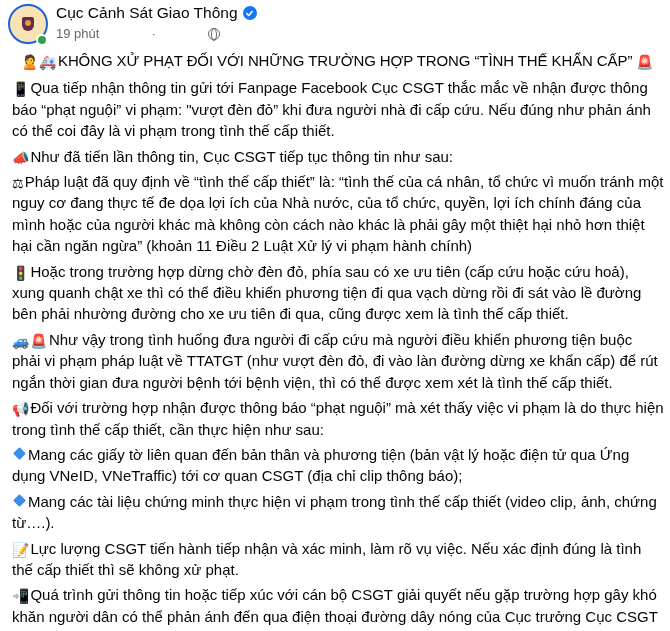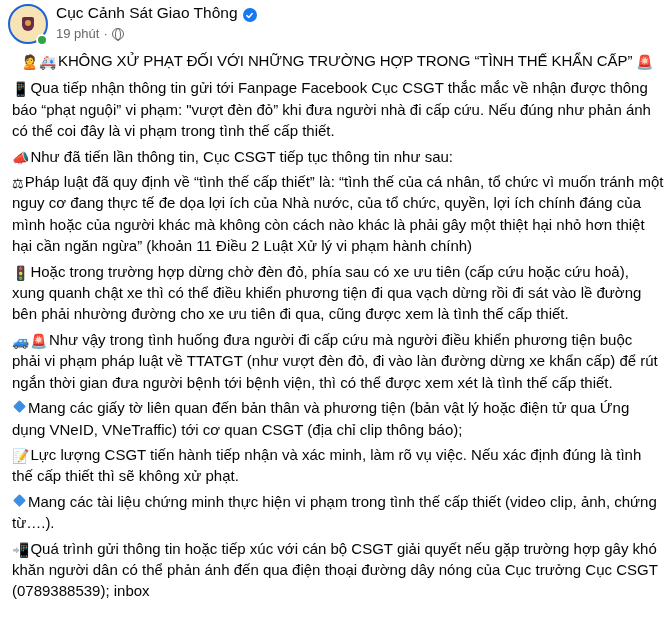--- a/index.html
+++ b/index.html
@@ -17,27 +17,27 @@
       border-radius: 2px 2px 6px 6px; position: relative;
     }
     .avatar-emblem::after {
       content: ""; position: absolute; left: 3px; top: 3px; width: 6px; height: 6px;
       background: #d8a13a; border-radius: 50%;
     }
     .online-dot {
       position: absolute; left: 36px; top: 34px; width: 12px; height: 12px;
       border-radius: 50%; background: #31a24c; border: 2px solid #ffffff;
     }
-    .page-name-row { position: absolute; left: 56px; top: 4px; display: flex; align-items: flex-end; }
+    .page-name-row { position: absolute; left: 56px; top: 4px; display: flex; align-items: center; }
     .page-name { font-size: 15.5px; font-weight: 400; color: #050505; letter-spacing: 0; }
     .verified-badge {
       width: 14px; height: 14px; border-radius: 50%; background: #1877f2; margin-left: 5px;
       display: flex; align-items: center; justify-content: center;
     }
-    .meta-row { position: absolute; left: 56px; top: 26px; display: flex; align-items: center; font-size: 13px; color: #65676b; }
+    .meta-row { position: absolute; left: 56px; top: 26px; display: flex; align-items: center; font-size: 13px; color: #65676b; gap: 48px; }
     .meta-sep { margin: 0 4px; }
     .globe-icon {
       width: 12px; height: 12px; border-radius: 50%; border: 1.5px solid #65676b; position: relative;
     }
     .globe-icon::before {
       content: ""; position: absolute; left: 2px; top: -1px; width: 4px; height: 11px;
       border: 1px solid #65676b; border-radius: 50%;
     }
 
     .post-body {
@@ -86,21 +86,22 @@
 
   <p class="para"><span class="emo">📣</span><span>Như đã tiến lần thông tin, Cục CSGT tiếp tục thông tin như sau:</span></p>
 
   <p class="para"><span class="emo small">⚖</span><span>Pháp luật đã quy định về “tình thế cấp thiết” là: “tình thế của cá nhân, tổ chức vì muốn tránh một nguy cơ đang thực tế đe dọa lợi ích của Nhà nước, của tổ chức, quyền, lợi ích chính đáng của mình hoặc của người khác mà không còn cách nào khác là phải gây một thiệt hại nhỏ hơn thiệt hại cần ngăn ngừa” (khoản 11 Điều 2 Luật Xử lý vi phạm hành chính)</span></p>
 
   <p class="para"><span class="emo">🚦</span><span>Hoặc trong trường hợp dừng chờ đèn đỏ, phía sau có xe ưu tiên (cấp cứu hoặc cứu hoả), xung quanh chật xe thì có thể điều khiển phương tiện đi qua vạch dừng rồi đi sát vào lề đường bên phải nhường đường cho xe ưu tiên đi qua, cũng được xem là tình thế cấp thiết.</span></p>
 
   <p class="para"><span class="emo">🚙</span><span class="emo">🚨</span><span>Như vậy trong tình huống đưa người đi cấp cứu mà người điều khiển phương tiện buộc phải vi phạm pháp luật về TTATGT (như vượt đèn đỏ, đi vào làn đường dừng xe khẩn cấp) để rút ngắn thời gian đưa người bệnh tới bệnh viện, thì có thể được xem xét là tình thế cấp thiết.</span></p>
 
 
+  <p class="para"><span class="emo">📢</span><span>Đối với trường hợp nhận được thông báo “phạt nguội” mà xét thấy việc vi phạm là do thực hiện trong tình thế cấp thiết, cần thực hiện như sau:</span></p>
 
   <p class="para"><span class="diamond"></span><span>Mang các giấy tờ liên quan đến bản thân và phương tiện (bản vật lý hoặc điện tử qua Ứng dụng VNeID, VNeTraffic) tới cơ quan CSGT (địa chỉ clip thông báo);</span></p>
 
+  <p class="para"><span class="diamond"></span><span>Mang các tài liệu chứng minh thực hiện vi phạm trong tình thế cấp thiết (video clip, ảnh, chứng từ….).</span></p>
+
   <p class="para"><span class="emo">📝</span><span>Lực lượng CSGT tiến hành tiếp nhận và xác minh, làm rõ vụ việc. Nếu xác định đúng là tình thế cấp thiết thì sẽ không xử phạt.</span></p>
-
-  <p class="para"><span class="diamond"></span><span>Mang các tài liệu chứng minh thực hiện vi phạm trong tình thế cấp thiết (video clip, ảnh, chứng từ….).</span></p>
 
   <p class="para"><span class="emo">📲</span><span>Quá trình gửi thông tin hoặc tiếp xúc với cán bộ CSGT giải quyết nếu gặp trường hợp gây khó khăn người dân có thể phản ánh đến qua điện thoại đường dây nóng của Cục trưởng Cục CSGT (0789388539); inbox</span>  </p>
 </div>
 
 </body></html>

